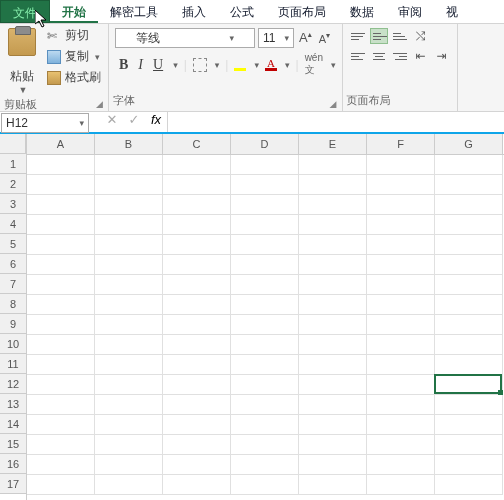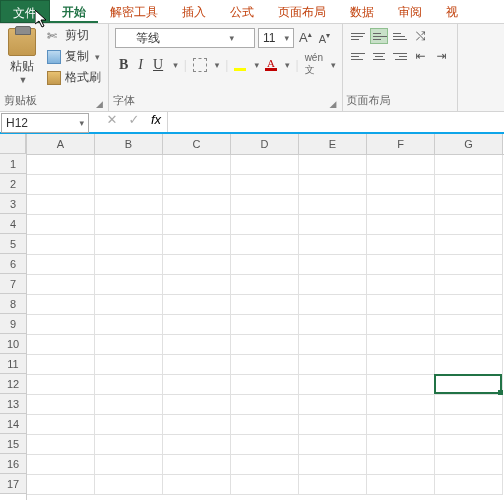--- a/index.html
+++ b/index.html
@@ -1,34 +1,34 @@
 <!DOCTYPE html>
 <html><head>
 <meta charset="utf-8">
 <style>
 * { margin: 0; padding: 0; box-sizing: border-box; font-family: "Microsoft YaHei", sans-serif; }
 body { width: 504px; height: 500px; background: #fff; overflow: hidden; font-size: 12px; }
 
 .tabs { display: flex; background: #fff; border-bottom: 1px solid #d4d4d4; height: 24px; position: relative; }
-.tab { padding: 4px 12px; font-size: 12px; color: #c2410c; cursor: pointer; }
-.tab.file { background: #217346; color: #ffffff; border: 1px solid #1a5c38; }
+.tab { padding: 4px 12px; font-size: 12px; color: #0f172a; cursor: pointer; }
+.tab.file { background: #217346; color: #86efac; border: 1px solid #1a5c38; }
 .tab.active { color: #217346; font-weight: bold; border-bottom: 2px solid #217346; }
 .cursor { position: absolute; left: 35px; top: 10px; z-index: 10; pointer-events: none; }
 
 .ribbon { display: flex; background: #f5f5f5; border-bottom: 1px solid #d4d4d4; height: 88px; }
 .group { border-right: 1px solid #d4d4d4; padding: 2px 4px; display: flex; flex-direction: column; justify-content: space-between; position: relative; }
 .group-body { flex: 1; display: flex; }
 .group-label { color: #666; font-size: 11px; padding-bottom: 1px; }
 .group-launcher { position: absolute; right: 2px; bottom: 2px; width: 10px; height: 10px; color: #888; font-size: 9px; cursor: pointer; }
 
 .clipboard .group-body { align-items: flex-start; }
 .paste-big { display: flex; flex-direction: column; align-items: center; padding: 2px 4px; cursor: pointer; }
 .paste-icon { width: 28px; height: 28px; background: linear-gradient(#d9b36c, #c49a4f); border: 1px solid #a57f3e; border-radius: 2px; position: relative; }
 .paste-icon::after { content: ""; position: absolute; left: 6px; top: -3px; width: 14px; height: 7px; background: #8c8c8c; border: 1px solid #666; border-radius: 2px 2px 0 0; }
-.paste-label { font-size: 12px; color: #444; margin-top: 2px; }
+.paste-label { font-size: 12px; color: #444; margin-top: 12px; }
 .clip-right { display: flex; flex-direction: column; gap: 2px; padding-left: 4px; }
 .clip-btn { display: flex; align-items: center; gap: 4px; padding: 1px 3px; cursor: pointer; font-size: 12px; color: #444; }
 .mini-icon { width: 14px; height: 14px; display: inline-block; }
 .cut-icon { color: #555; }
 .copy-icon { background: linear-gradient(#bcd9f0,#7fb2dc); border: 1px solid #5a8fbf; }
 .brush-icon { background: linear-gradient(#e8c171,#c49a4f); border: 1px solid #a57f3e; }
 .dd { font-size: 9px; color: #666; margin-left: 2px; }
 
 .font .group-body { flex-direction: column; gap: 4px; padding: 2px; }
 .font-row1 { display: flex; align-items: center; gap: 3px; }

